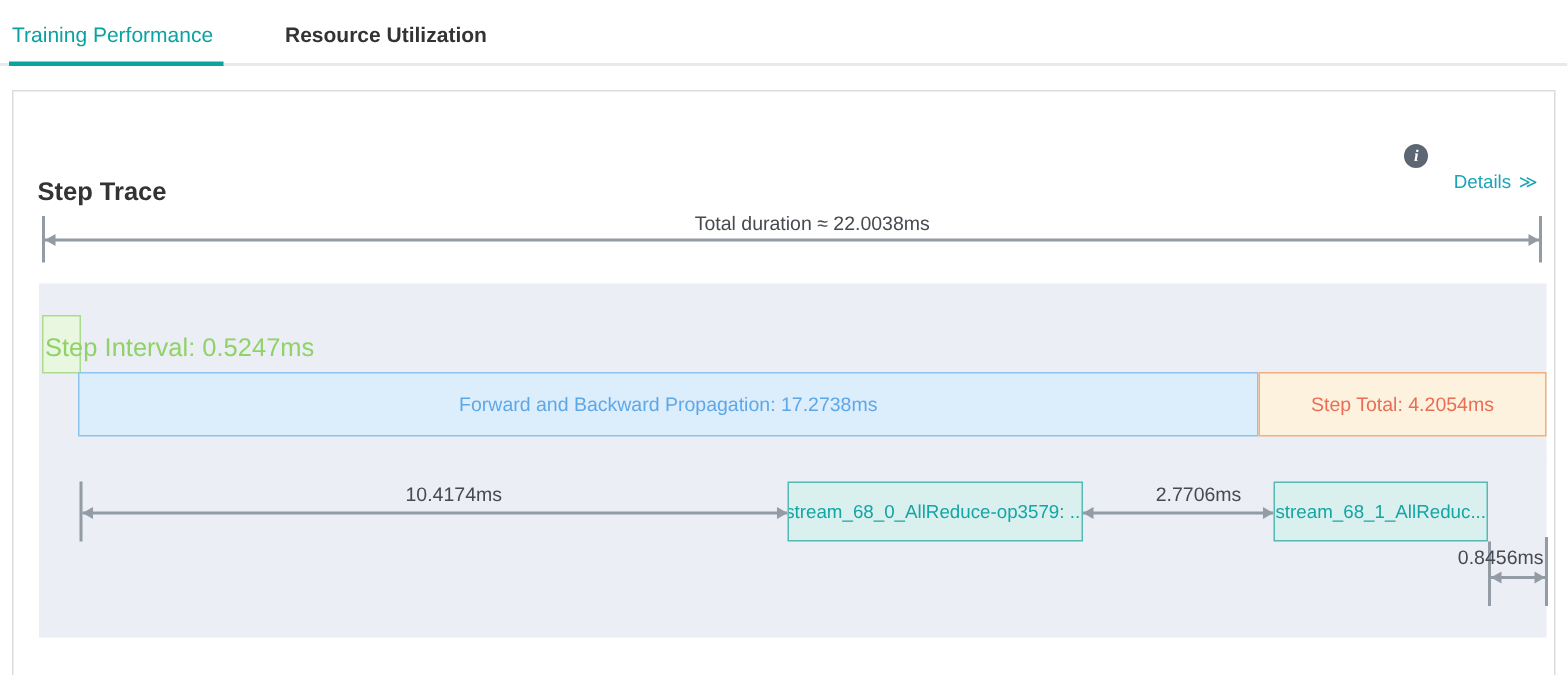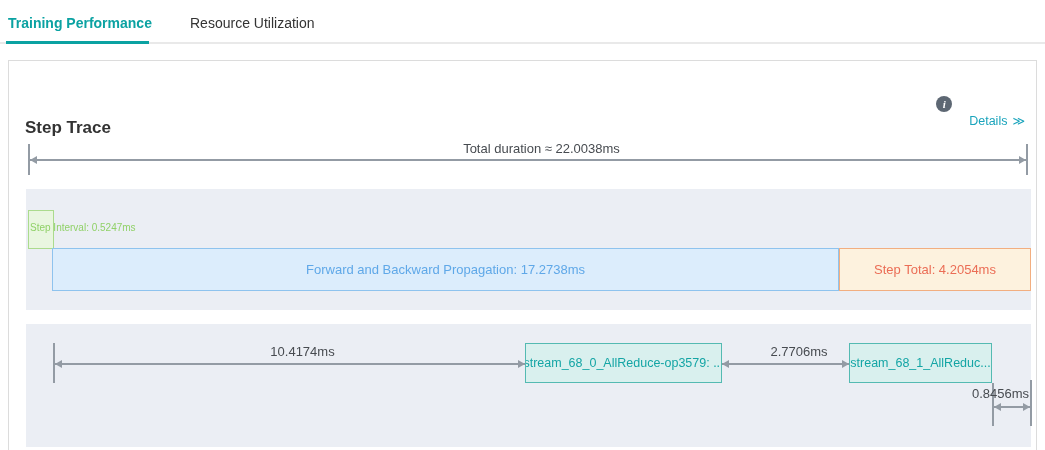--- a/index.html
+++ b/index.html
@@ -19,23 +19,23 @@
   }
   *{margin:0;padding:0;box-sizing:border-box;}
   html,body{width:1045px;height:450px;overflow:hidden;background:#ffffff;
     font-family:"Liberation Sans",sans-serif;}
   .stage{position:relative;width:1045px;height:450px;background:#fff;}
 
   
   .tabbar{position:absolute;left:0;top:0;width:1045px;height:44px;}
   .tabbar-line{position:absolute;left:0;top:42px;width:1045px;height:2px;background:var(--tabline);}
   .tab{position:absolute;top:15px;font-size:14px;color:var(--text-dark);cursor:pointer;white-space:nowrap;}
-  .tab.active{color:var(--accent);font-weight:700;}
+  .tab.active{color:var(--accent);font-weight:400;}
   .tab1{left:8px;}
-  .tab2{left:190px;}
+  .tab2{left:190px;font-weight:bold;}
   .tab-underline{position:absolute;left:6px;top:41px;width:143px;height:3px;background:var(--accent);z-index:2;}
 
   
   .card{position:absolute;left:8px;top:60px;width:1029px;height:400px;
     background:#fff;border:1px solid var(--card-border);}
   .card-title{position:absolute;left:16px;top:17px;font-size:17px;font-weight:700;color:var(--text-dark);margin-top:40px;}
   .card-actions{position:absolute;right:12px;top:19px;display:flex;align-items:center;gap:17px;}
   .info-icon{width:16px;height:16px;border-radius:50%;background:var(--info-bg);color:#fff;
     display:flex;align-items:center;justify-content:center;
     font-family:"Liberation Serif",serif;font-style:italic;font-weight:700;font-size:11px;cursor:pointer;}
@@ -56,25 +56,25 @@
   .dim-total{left:19px;top:80px;width:1000px;height:35px;}
   .dim-total .bar{top:3px;height:31px;}
   .dim-total .line{left:2px;right:2px;top:18px;}
   .dim-total .ah-l{left:2px;top:15px;}
   .dim-total .ah-r{right:2px;top:15px;}
   .dim-total .dim-label{top:0;}
 
   
   .band{position:absolute;left:17px;width:1005px;background:var(--band-bg);}
   .band1{top:128px;height:121px;}
-  .band2{top:263px;height:123px;}
+  .band2{top:241px;height:123px;}
 
   .gbox{position:absolute;left:2px;top:21px;width:26px;height:39px;
     background:var(--green-fill);border:1.5px solid var(--green-border);}
-  .glabel{position:absolute;left:4px;top:33px;font-size:10px;color:var(--green-text);
+  .glabel{position:absolute;left:4px;top:33px;font-size:17px;color:var(--green-text);
     white-space:nowrap;z-index:2;}
   .hbox{position:absolute;top:59px;height:43px;display:flex;align-items:center;justify-content:center;
     font-size:13px;white-space:nowrap;overflow:hidden;}
   .bluebox{left:26px;width:787px;background:var(--blue-fill);
     border:1.5px solid var(--blue-border);color:var(--blue-text);}
   .orangebox{left:813px;width:192px;background:var(--orange-fill);
     border:1.5px solid var(--orange-border);color:var(--orange-text);}
 
   .tbox{position:absolute;top:19px;height:40px;background:var(--teal-fill);
     border:1.5px solid var(--teal-border);color:var(--teal-text);

